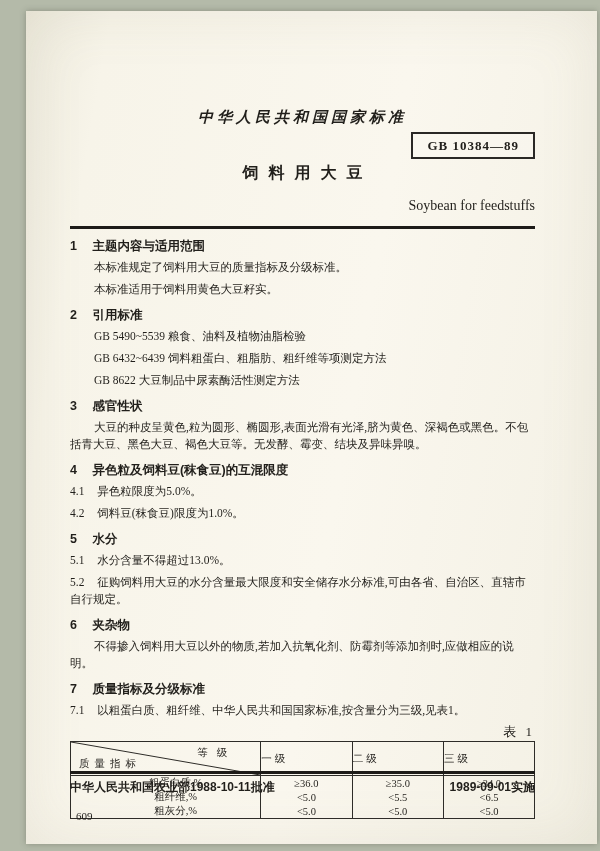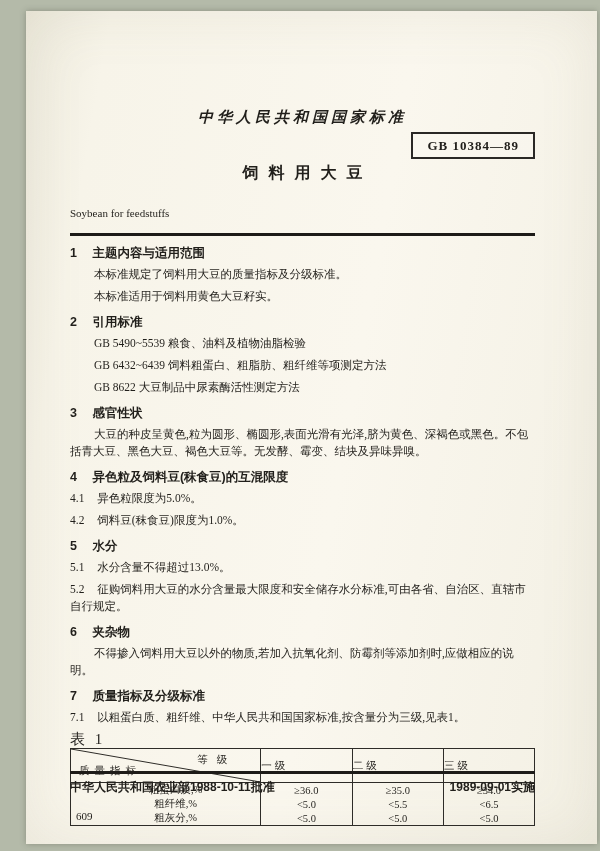--- a/index.html
+++ b/index.html
@@ -20,34 +20,34 @@
     position:absolute;left:26px;top:11px;right:3px;bottom:7px;
     background:linear-gradient(100deg,#eeebde 0%, #f7f4e9 12%, #faf7ee 55%, #f3f0e4 100%);
     box-shadow:0 0 6px rgba(60,60,50,.35), inset 0 0 60px rgba(140,130,100,.12);
   }
   .content{position:absolute;left:44px;right:62px;top:0;}
 
   .head-org{margin-top:97px;text-align:center;font-family:"Liberation Sans",sans-serif;font-weight:bold;font-size:15px;letter-spacing:4px;line-height:18px;font-style:italic;}
   .gb-row{display:flex;justify-content:flex-end;margin-top:6px;}
   .gb-box{border:2px solid #2a2825;padding:4px 14px;font-family:Liberation Serif, serif;font-weight:bold;font-size:13px;letter-spacing:1px;line-height:15px;background:rgba(255,255,255,0.15);}
   .doc-title{margin-top:4px;text-align:center;font-family:"Liberation Sans",sans-serif;font-weight:bold;font-size:16px;letter-spacing:10px;text-indent:10px;line-height:19px;}
-  .doc-subtitle{margin-top:24px;text-align:left;font-size:11px;line-height:14px;}
+  .doc-subtitle{margin-top:17px;text-align:right;font-size:14px;line-height:14px;}
   .rule{height:3px;background:#1d1b18;}
   .rule-top{margin-top:13px;}
 
   .sec{margin-top:10px;}
   .sec-h{font-family:"Liberation Sans",sans-serif;font-weight:bold;font-size:12.5px;line-height:15px;}
   .sec-num{display:inline-block;margin-right:12px;}
   .para{margin:5px 0 0 0;font-size:11.5px;line-height:17px;}
   .indent{text-indent:24px;}
   .ref{padding-left:24px;}
   .ref-code{}
   .clause-num{margin-right:10px;}
 
-  .table-caption{margin-top:6px;text-align:left;font-size:15px;letter-spacing:3px;line-height:14px;}
+  .table-caption{margin-top:6px;text-align:right;font-size:13px;letter-spacing:3px;line-height:14px;}
   .spec-table{margin-top:2px;width:100%;border-collapse:collapse;font-size:10.5px;table-layout:fixed;}
   .spec-table th,.spec-table td{border:1px solid #2e2c28;padding:0;}
   .spec-table tbody td{border-top:none;border-bottom:none;height:14px;}
   .spec-table tbody tr:last-child td{border-bottom:1px solid #2e2c28;}
   .spec-table th{font-weight:normal;height:33px;position:relative;}
   .col-h{text-align:left;letter-spacing:3px;}
   .diag-svg{position:absolute;left:0;top:0;width:100%;height:100%;display:block;}
   .diag-svg line{stroke:#2e2c28;stroke-width:1;}
   .diag-top{position:absolute;top:4px;right:24px;letter-spacing:9px;}
   .diag-bottom{position:absolute;bottom:4px;left:8px;letter-spacing:5px;}

